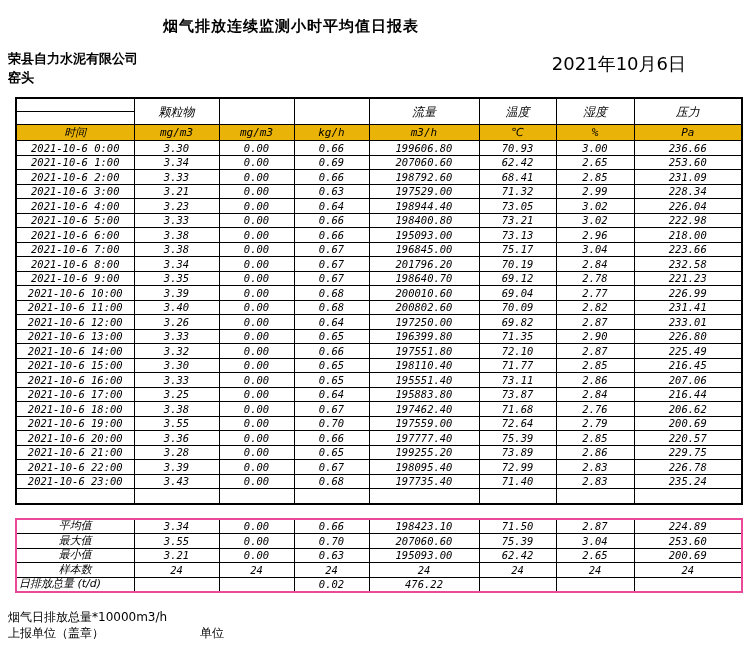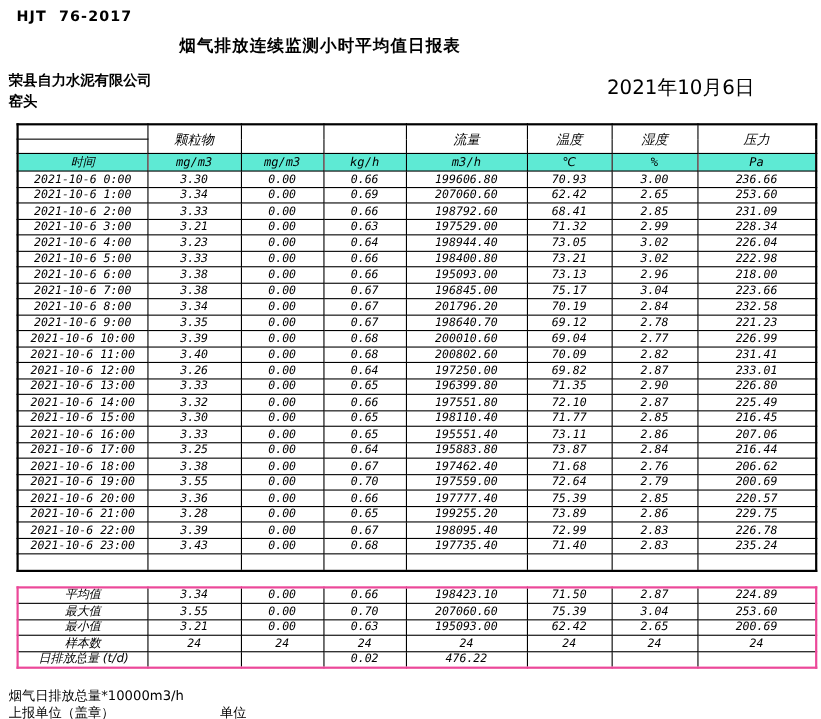--- a/index.html
+++ b/index.html
@@ -68,39 +68,38 @@
   }
   tr.gh td, tr.gh2 td { height: 12px; font-size: 12px; }
   tr.units td { height: 15px; font-size: 11px; }
   tr.drow td { height: 13.5px; }
   tr.erow td { height: 13.5px; }
   table.summary tr td { height: 13.5px; }
   .num {
     font-family: "DejaVu Sans Mono", monospace;
     font-size: 10.5px;
   }
-  td.left { text-align: left; padding-left: 18px; }
+  td.left { text-align: left; padding-left: 2px; }
   .footnote {
     font-size: 12px;
     margin-top: 17px;
     line-height: 14px;
   }
   .footer-line {
     font-size: 12px;
     margin-top: 2px;
     line-height: 14px;
   }
   .footer-line .first { display: inline-block; width: 192px; }
 </style>
 </head>
 <body>
 
 <div class="page">
 
-  <div class="std-label">HJT  76-2017</div>
 
   <div class="title">烟气排放连续监测小时平均值日报表</div>
 
   <div class="meta-row">
     <div class="company-block">
       <div class="company-name">荣县自力水泥有限公司</div>
       <div class="site-name">窑头</div>
     </div>
     <div class="report-date">2021年10月6日</div>
   </div>
@@ -123,21 +122,21 @@
         <td rowspan="2"></td>
         <td rowspan="2"></td>
         <td rowspan="2">流量</td>
         <td rowspan="2">温度</td>
         <td rowspan="2">湿度</td>
         <td rowspan="2">压力</td>
       </tr>
       <tr class="gh2">
         <td></td>
       </tr>
-      <tr class="units" style="background:#5eead4">
+      <tr class="units" style="background:#eab308">
         <td>时间</td>
         <td class="num">mg/m3</td>
         <td class="num">mg/m3</td>
         <td class="num">kg/h</td>
         <td class="num">m3/h</td>
         <td>℃</td>
         <td class="num">%</td>
         <td class="num">Pa</td>
       </tr>
     </tbody>

